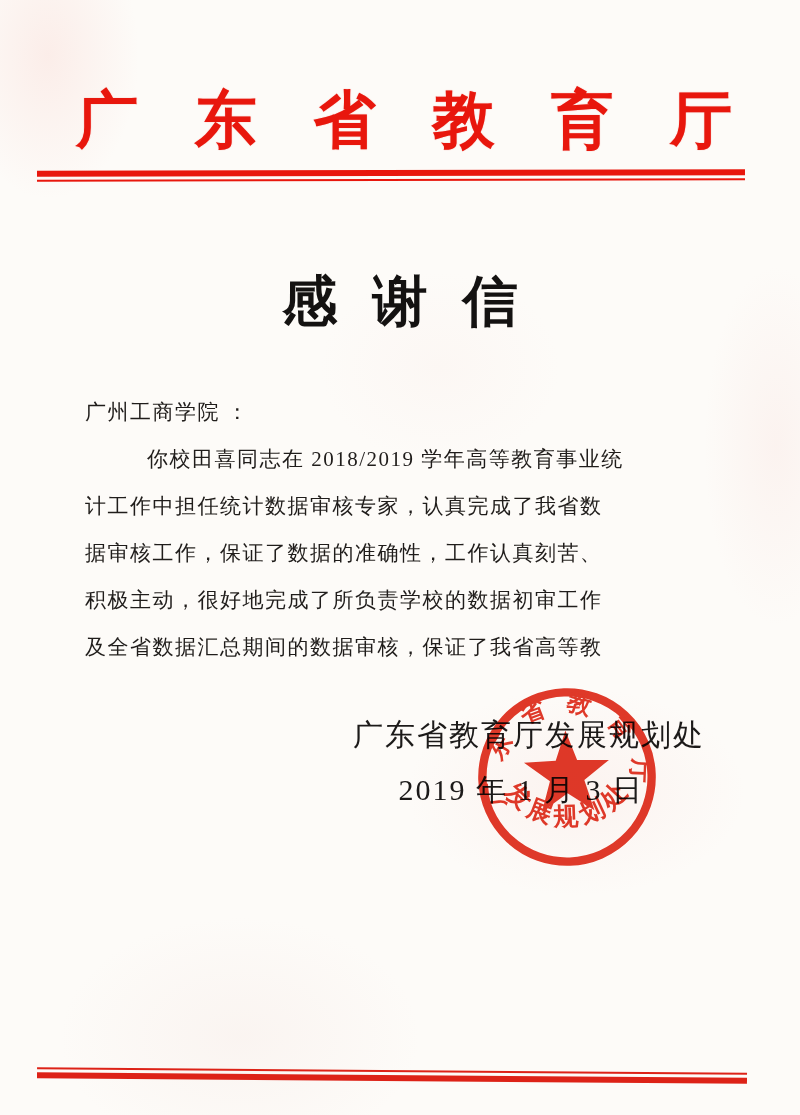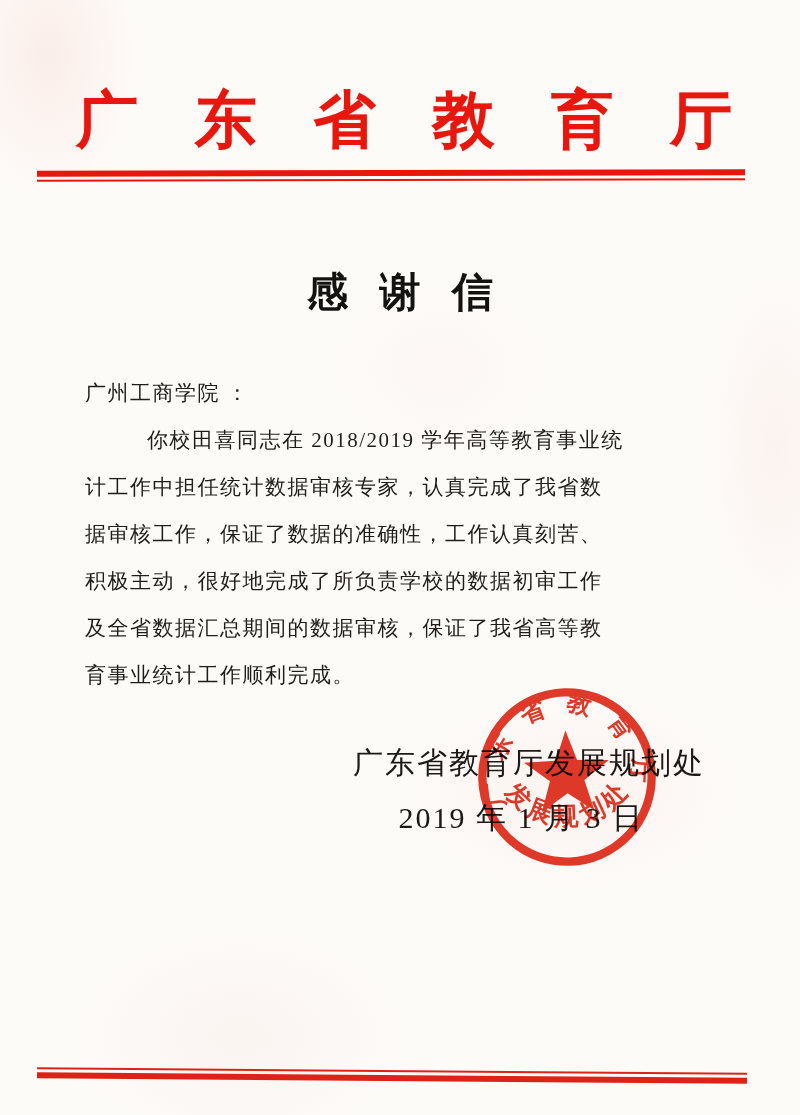--- a/index.html
+++ b/index.html
@@ -48,21 +48,21 @@
     position: absolute; top: 9px; left: 0; right: 0;
     height: 2px; background: #e8170d;
     transform: rotate(-0.12deg);
   }
 
   
   .doc-title {
     margin-top: 84px;
     text-align: center;
     font-family: "Liberation Sans", "DejaVu Sans", sans-serif;
-    font-size: 41px;
+    font-size: 55px;
     font-weight: bold;
     letter-spacing: 10px;
     padding-left: 10px;
     color: #141211;
   }
 
   
   .body-text {
     margin: 50px 82px 0 85px;
     font-size: 21px;
@@ -151,21 +151,20 @@
 
   <div class="doc-title">感 谢 信</div>
 
   <div class="body-text">
     <div class="line">广州工商学院 ：</div>
     <div class="line indent">你校田喜同志在 2018/2019 学年高等教育事业统</div>
     <div class="line">计工作中担任统计数据审核专家，认真完成了我省数</div>
     <div class="line">据审核工作，保证了数据的准确性，工作认真刻苦、</div>
     <div class="line">积极主动，很好地完成了所负责学校的数据初审工作</div>
     <div class="line">及全省数据汇总期间的数据审核，保证了我省高等教</div>
-    <div class="line">育事业统计工作顺利完成。</div>
   </div>
 
   <div class="sign-block">
     <div class="signature">广东省教育厅发展规划处</div>
     <div class="sign-date">2019 年 1 月 3 日</div>
   </div>
 
   <svg class="seal" viewBox="0 0 200 200" xmlns="http://www.w3.org/2000/svg">
     <defs>
       <path id="sealTopArc" d="M 35.6 127.3 A 70 70 0 1 1 164.4 127.3" fill="none"></path>

